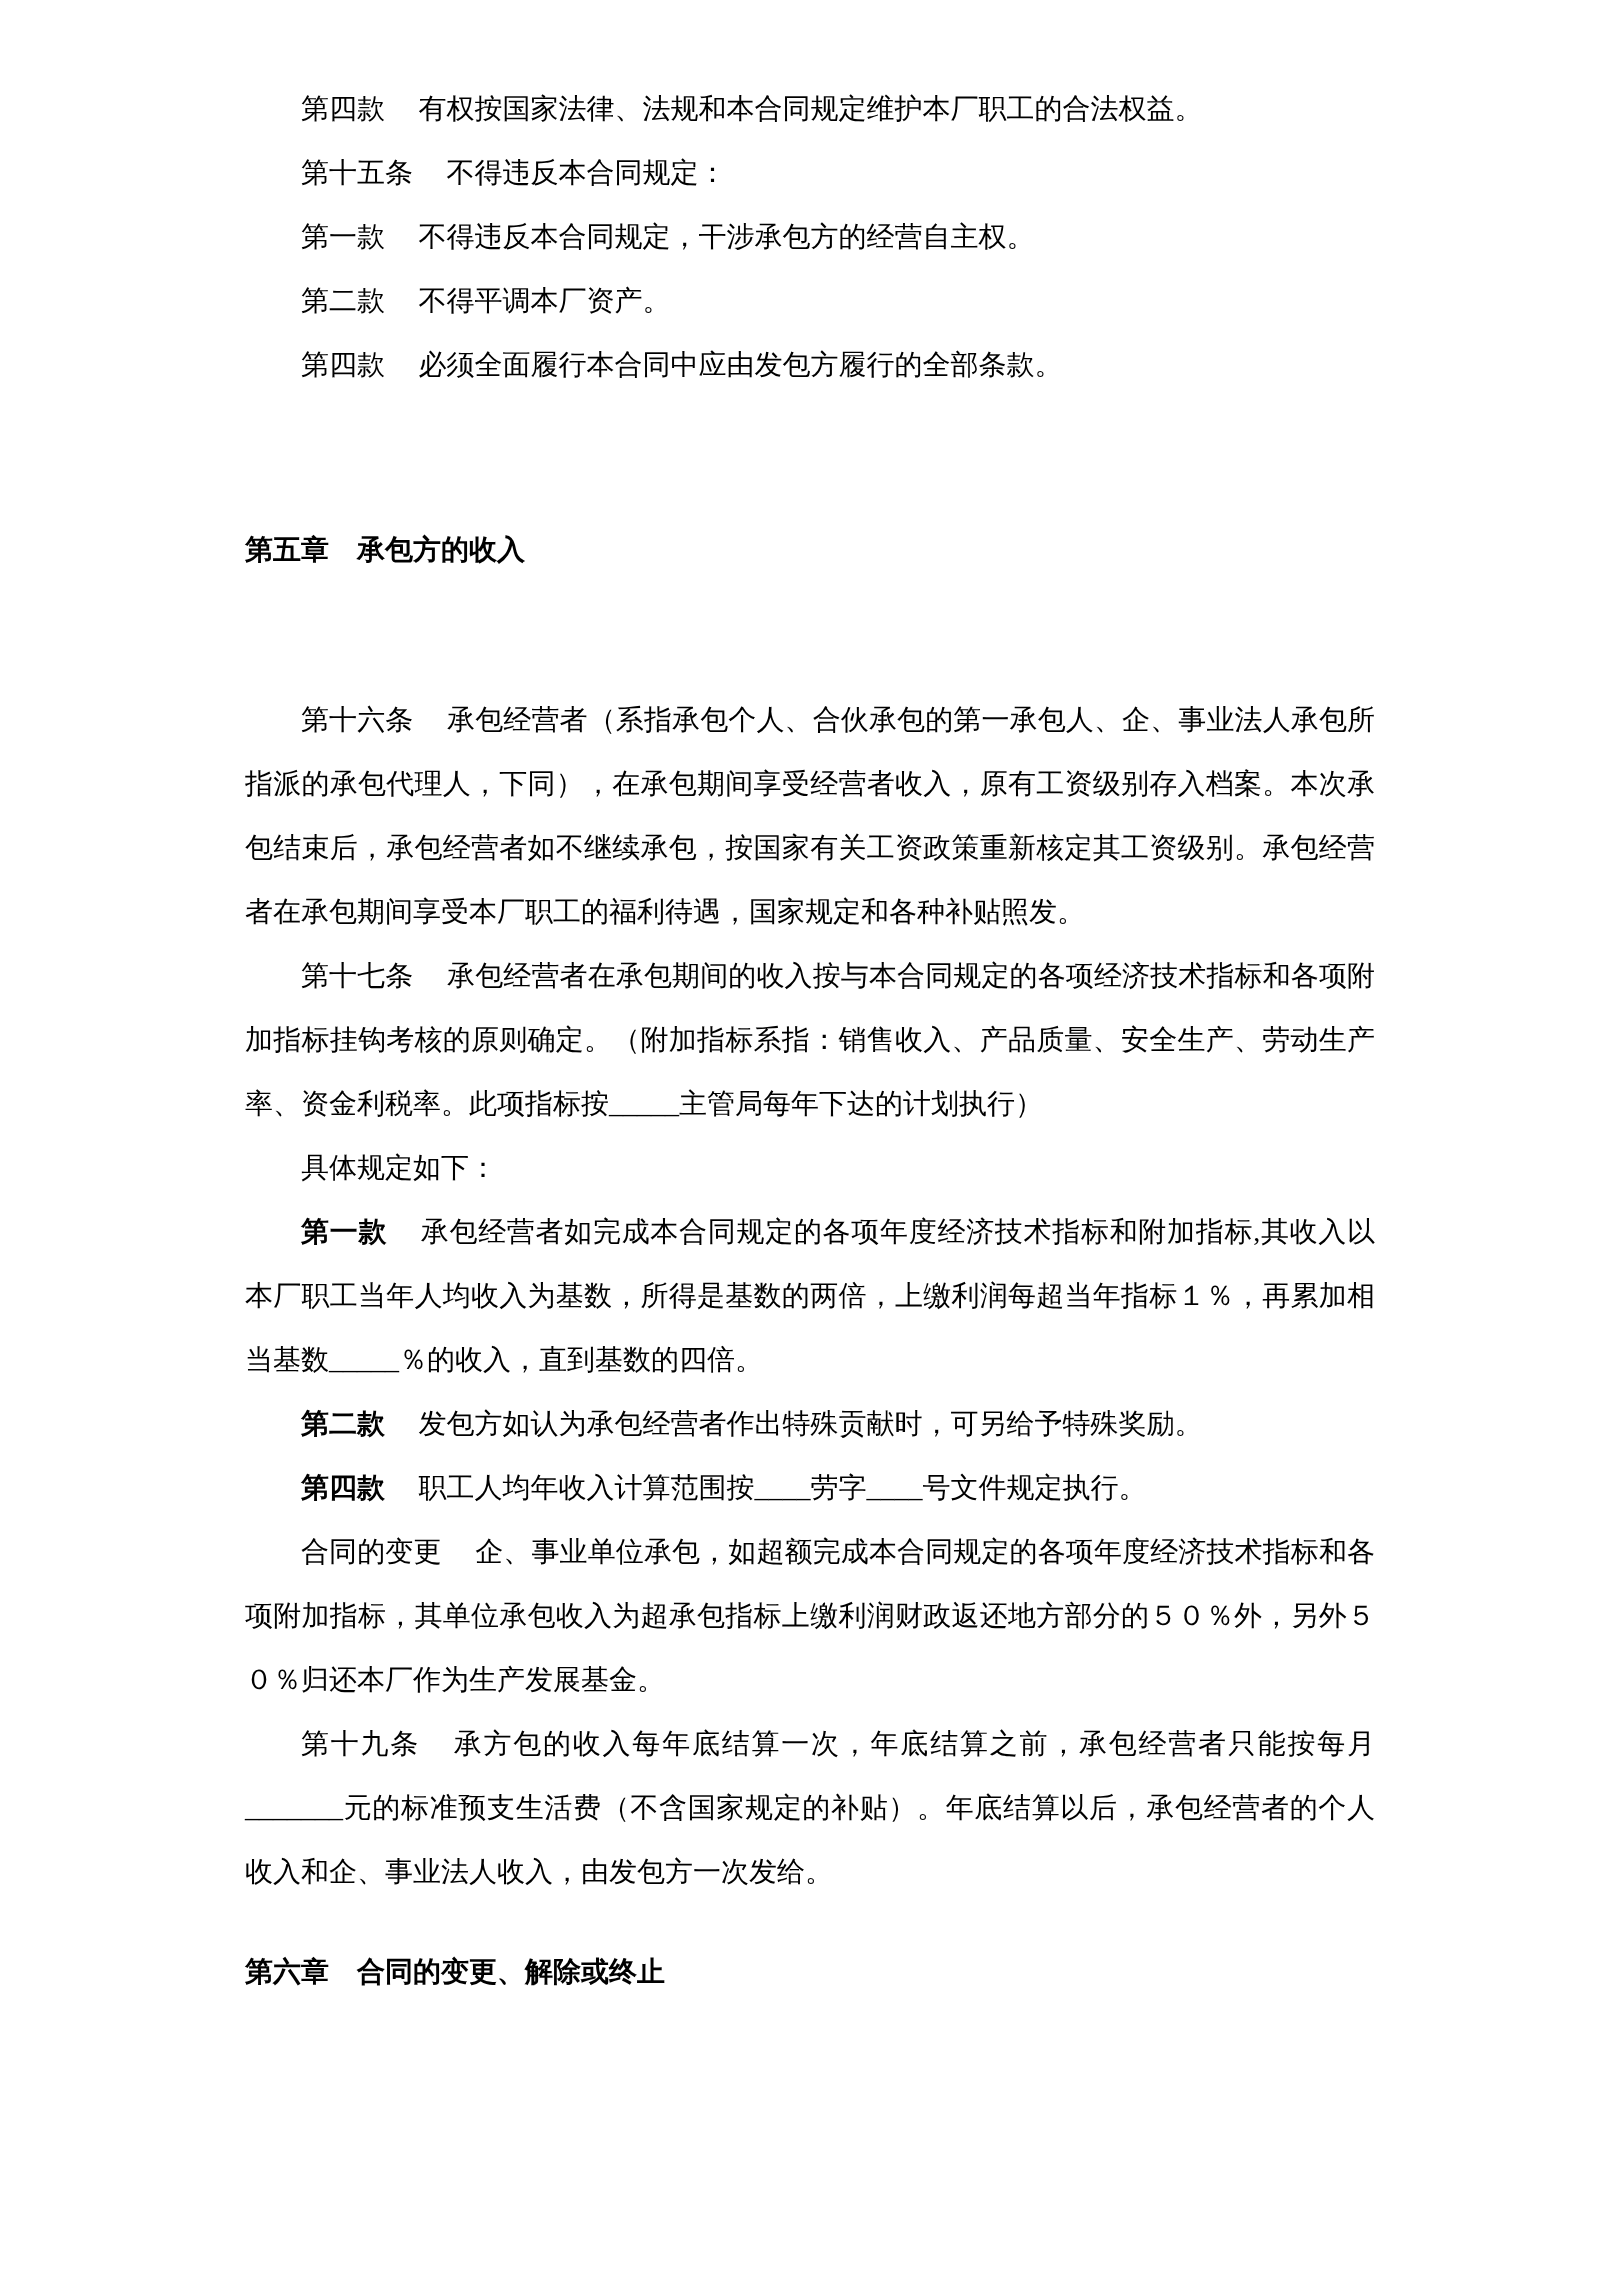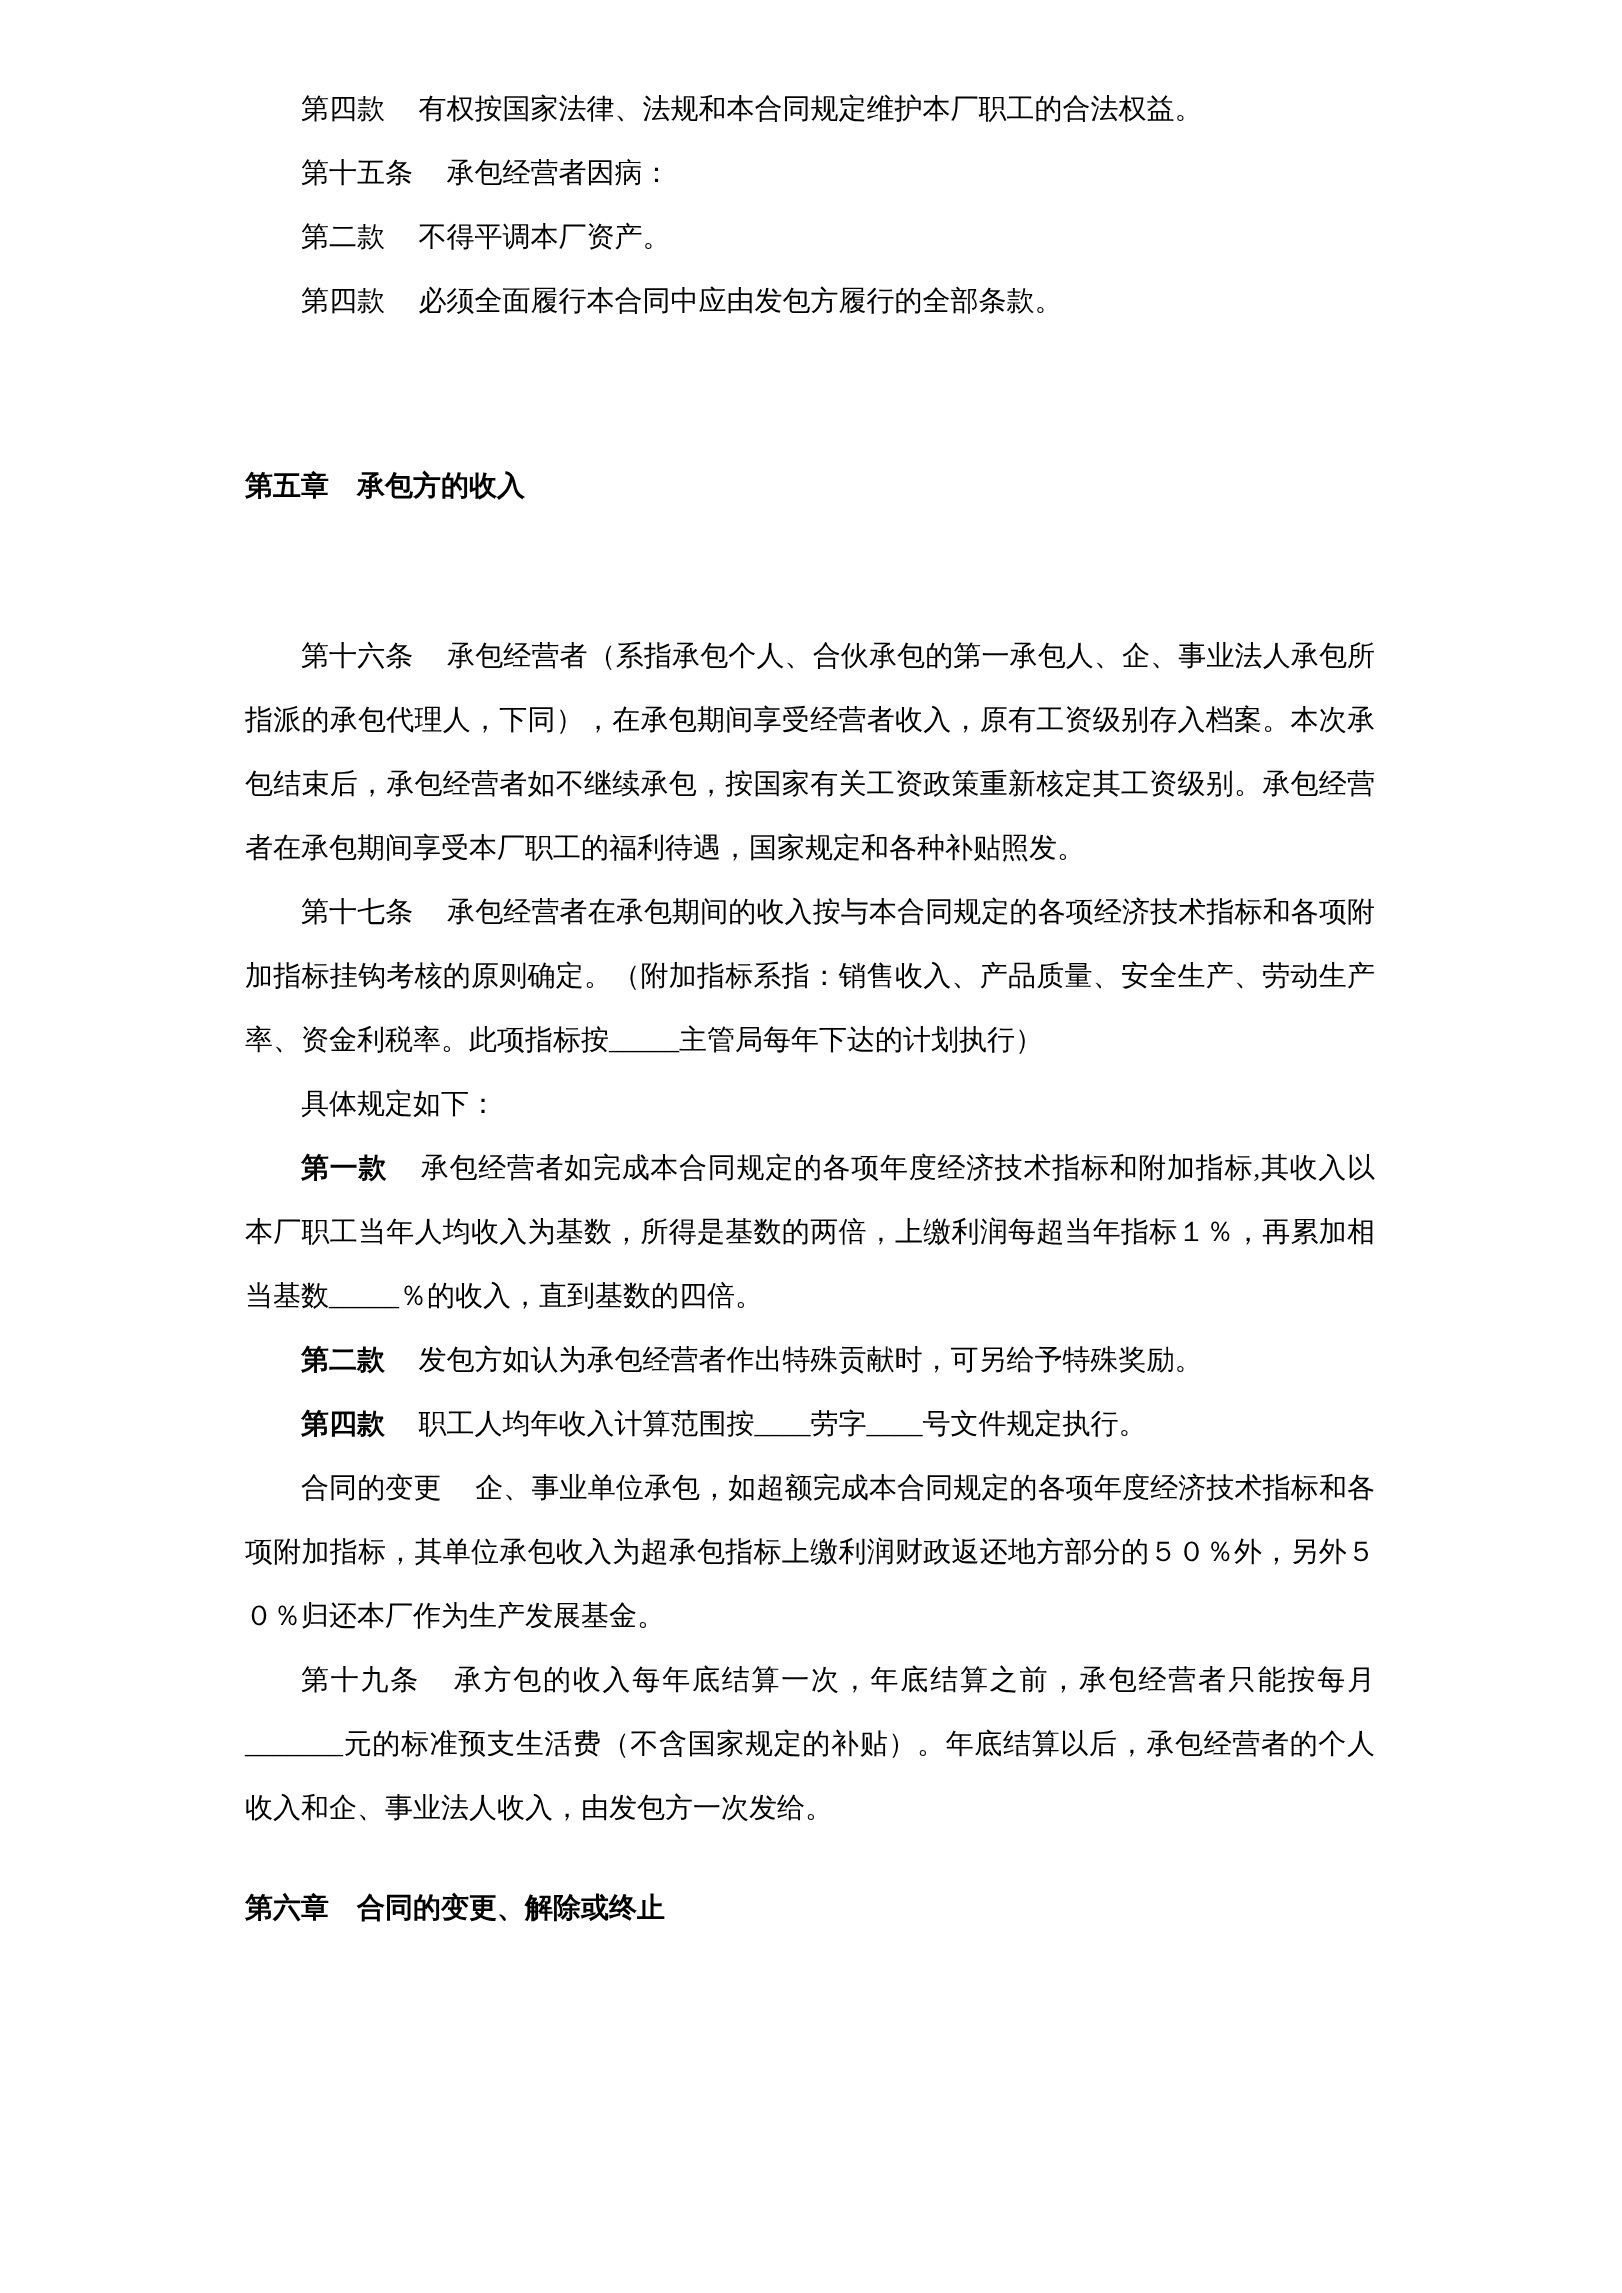--- a/index.html
+++ b/index.html
@@ -49,22 +49,23 @@
   .chapter-6 { margin-top: 36px; }
 </style>
 </head>
 <body>
 
 <div class="page">
   <div class="doc">
 
     <p class="para"><span class="label">第四款</span><span>有权按国家法律、法规和本合同规定维护本厂职工的合法权益。</span></p>
 
-    <p class="para"><span class="label">第十五条</span><span>承包经营者因病：</span></p>
+    <p class="para"><span class="label">第十五条</span><span>不得违反本合同规定：</span></p>
 
+    <p class="para"><span class="label">第一款</span><span>不得违反本合同规定，干涉承包方的经营自主权。</span></p>
 
     <p class="para"><span class="label">第二款</span><span>不得平调本厂资产。</span></p>
 
 
     <p class="para"><span class="label">第四款</span><span>必须全面履行本合同中应由发包方履行的全部条款。</span></p>
 
     <p class="chapter chapter-5"><span class="chapter-number">第五章</span><span>承包方的收入</span></p>
 
     <p class="para"><span class="label">第十六条</span><span>承包经营者（系指承包个人、合伙承包的第一承包人、企、事业法人承包所指派的承包代理人，下同），在承包期间享受经营者收入，原有工资级别存入档案。本次承包结束后，承包经营者如不继续承包，按国家有关工资政策重新核定其工资级别。承包经营者在承包期间享受本厂职工的福利待遇，国家规定和各种补贴照发。</span></p>
 

